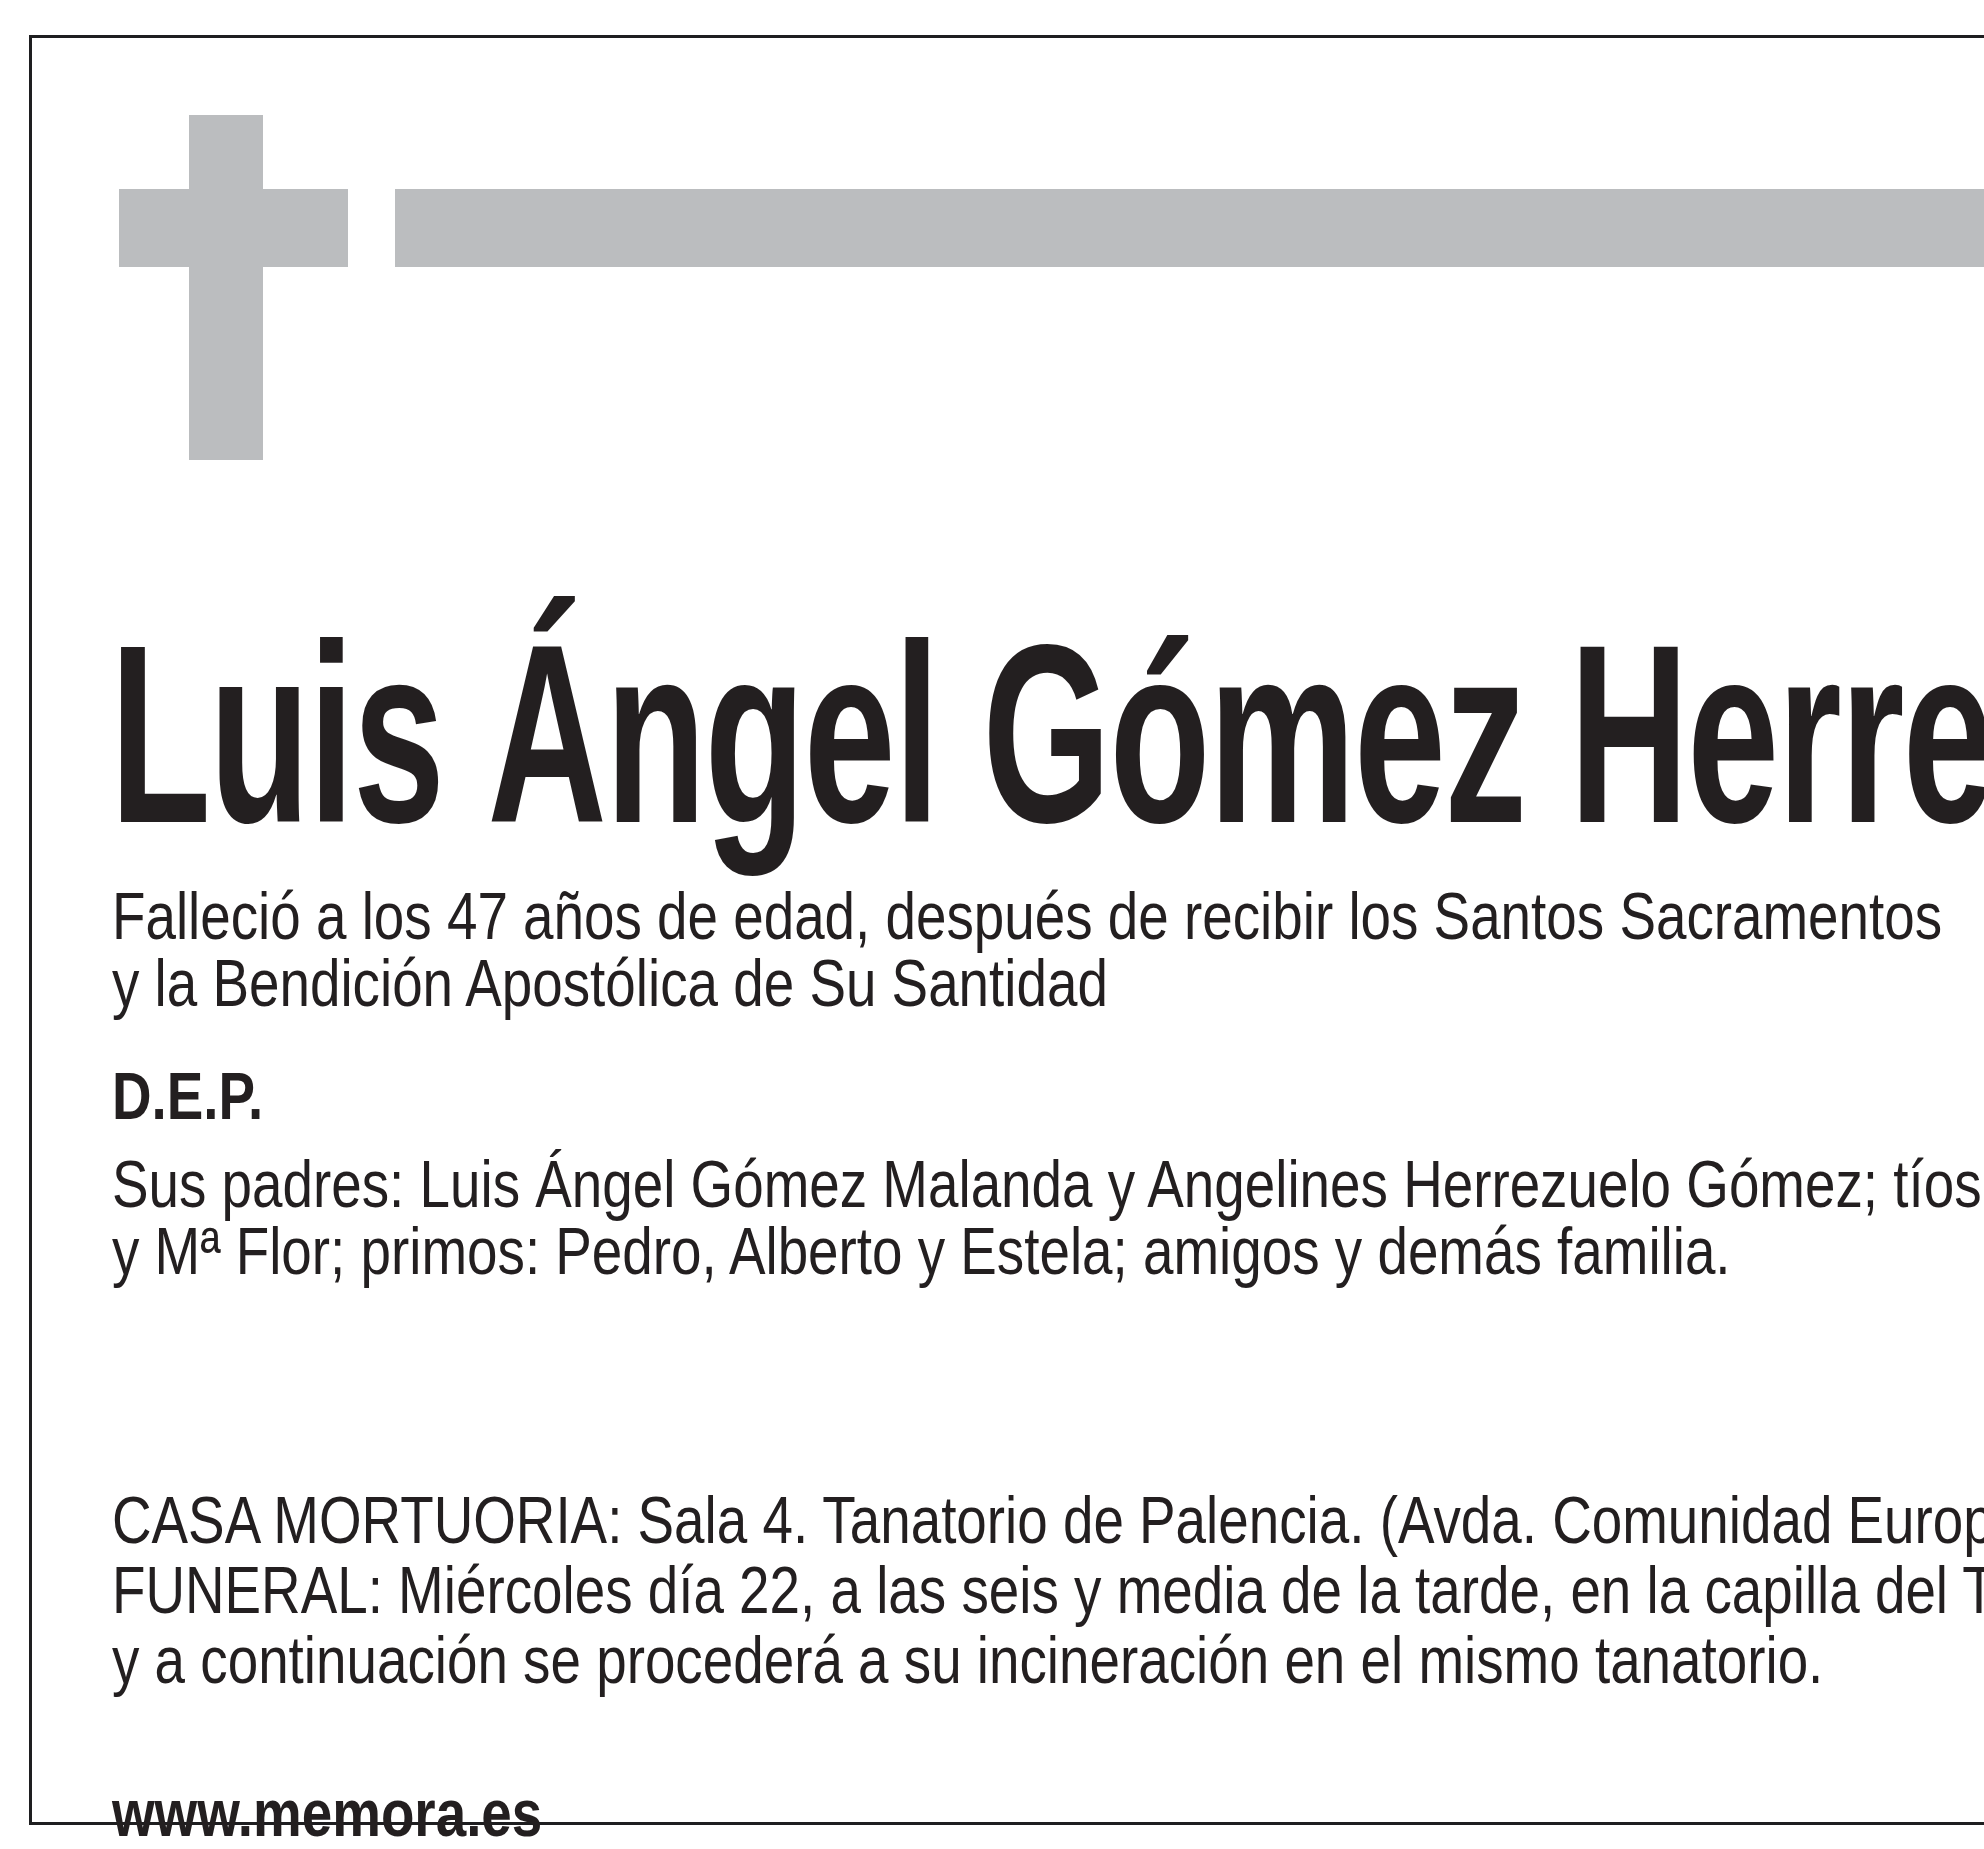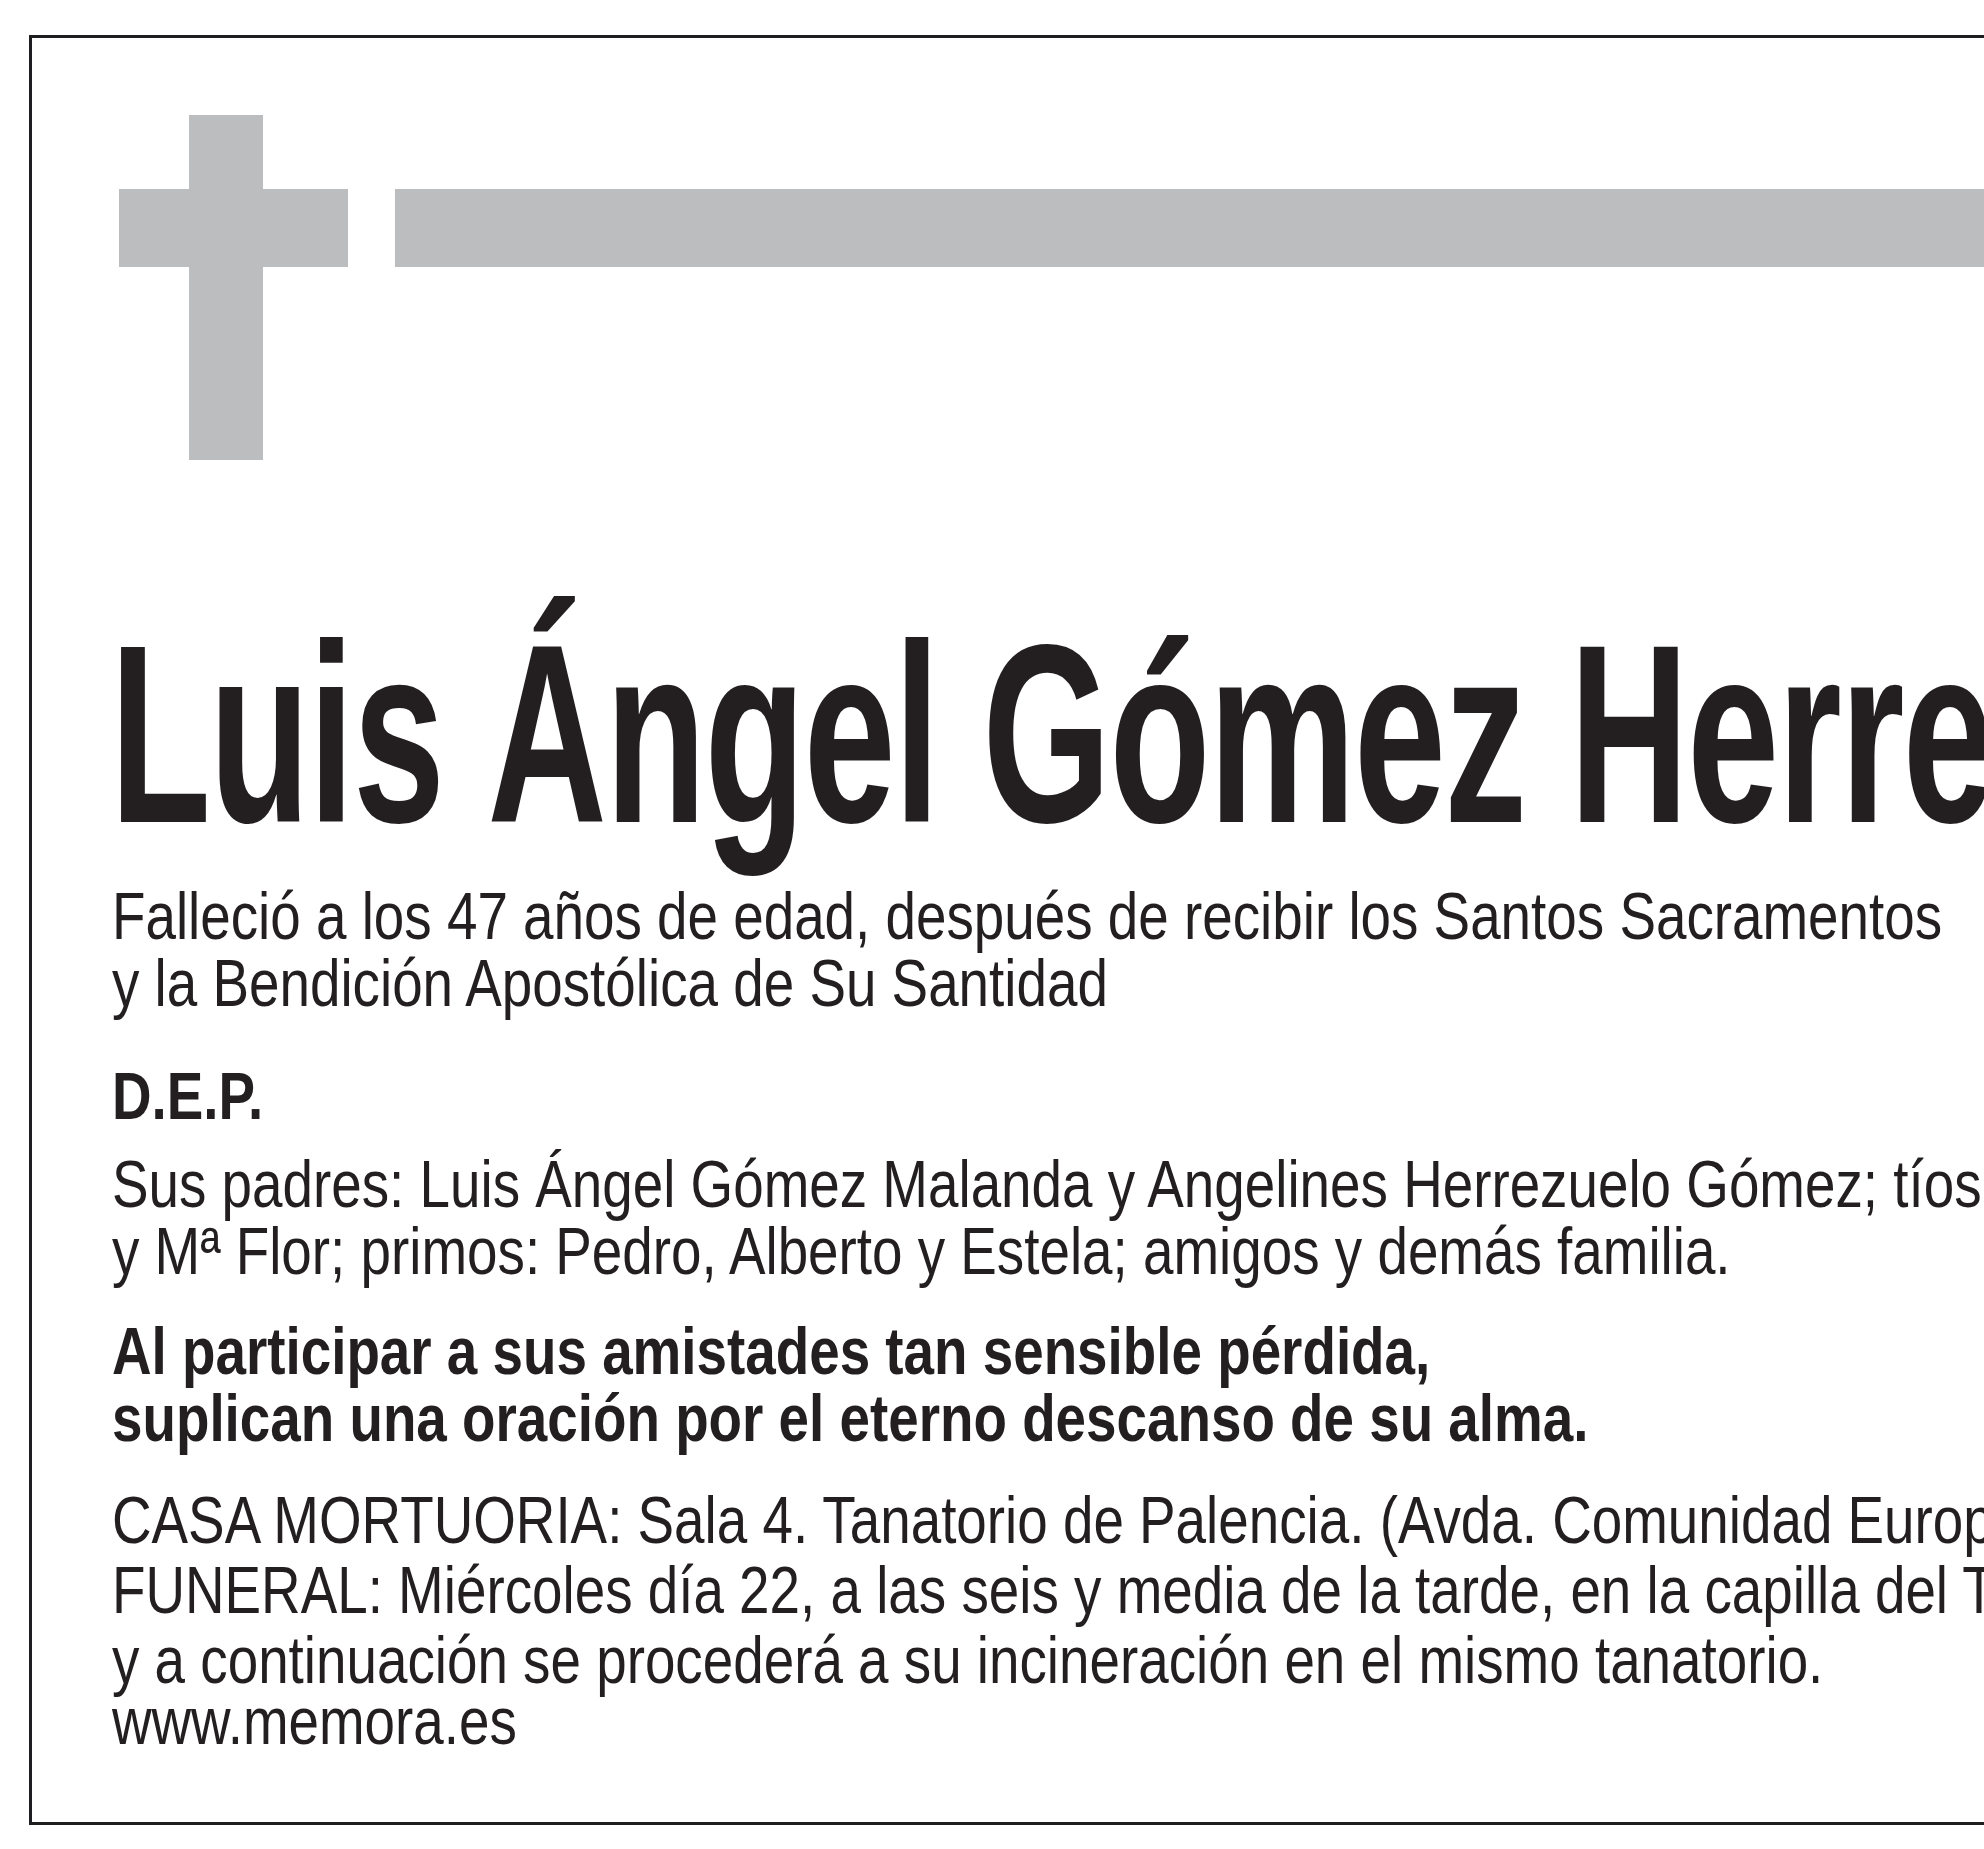--- a/index.html
+++ b/index.html
@@ -32,21 +32,21 @@
     position:absolute; left:110px; top:607px;
     font-size:254px; line-height:254px; font-weight:bold;
     letter-spacing:-2.4px;
   }
   .blk{position:absolute; left:112px; font-size:66px; line-height:67px;}
   .subtitle{top:883px;}
   .dep{top:1063px; font-weight:bold;}
   .family{top:1151px;}
   .petition{top:1318px; font-weight:bold;}
   .details{top:1485px; line-height:70px;}
-  .website{top:1688px; font-weight:normal;}
+  .website{top:1780px; font-weight:bold;}
 </style>
 </head>
 <body>
 
 <div class="page">
 
   <div class="frame"></div>
 
   <div class="bar cross-v"></div>
   <div class="bar cross-h"></div>
@@ -63,24 +63,20 @@
 
   <div class="blk dep">
     <span class="cx cx-body">D.E.P.</span>
   </div>
 
   <div class="blk family">
     <div><span class="cx cx-body">Sus padres: Luis Ángel Gómez Malanda y Angelines Herrezuelo Gómez; tíos: Pedro, Estela, Valentín</span></div>
     <div><span class="cx cx-body">y Mª Flor; primos: Pedro, Alberto y Estela; amigos y demás familia.</span></div>
   </div>
 
-  <div class="blk petition">
-    <div><span class="cx cx-body">Al participar a sus amistades tan sensible pérdida,</span></div>
-    <div><span class="cx cx-body">suplican una oración por el eterno descanso de su alma.</span></div>
-  </div>
 
   <div class="blk details">
     <div><span class="cx cx-body">CASA MORTUORIA: Sala 4. Tanatorio de Palencia. (Avda. Comunidad Europea, 22-24).</span></div>
     <div><span class="cx cx-body">FUNERAL: Miércoles día 22, a las seis y media de la tarde, en la capilla del Tanatorio de Palencia</span></div>
     <div><span class="cx cx-body">y a continuación se procederá a su incineración en el mismo tanatorio.</span></div>
   </div>
 
   <div class="blk website">
     <span class="cx cx-body">www.memora.es</span>
   </div>

